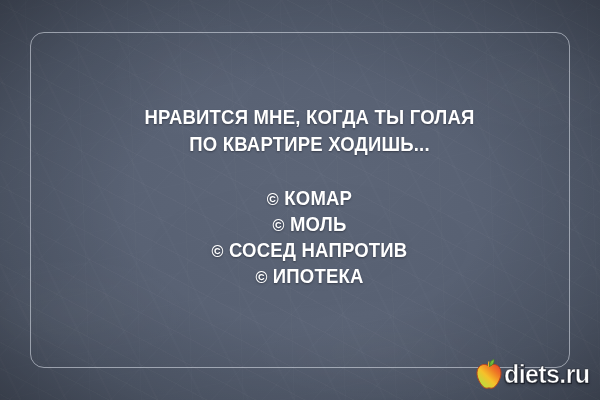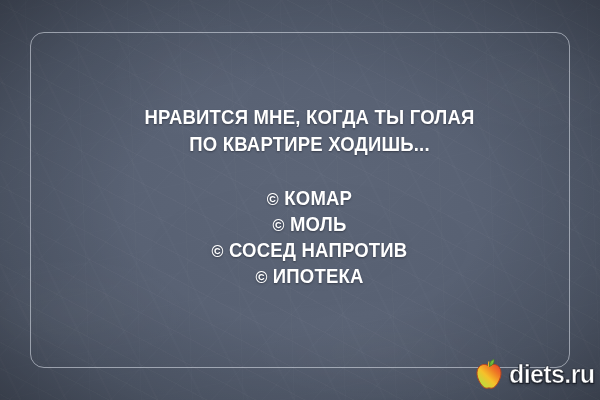--- a/index.html
+++ b/index.html
@@ -134,21 +134,20 @@
     font-size: 17px;
   }
 
   
   .logo {
     position: absolute;
     left: 474px;
     top: 358px;
     display: flex;
     align-items: center;
-    gap: 5px;
   }
   .logo-apple {
     width: 30px;
     height: 32px;
     position: relative;
     flex: none;
   }
   .logo-text {
     font-size: 25px;
     font-weight: 700;

